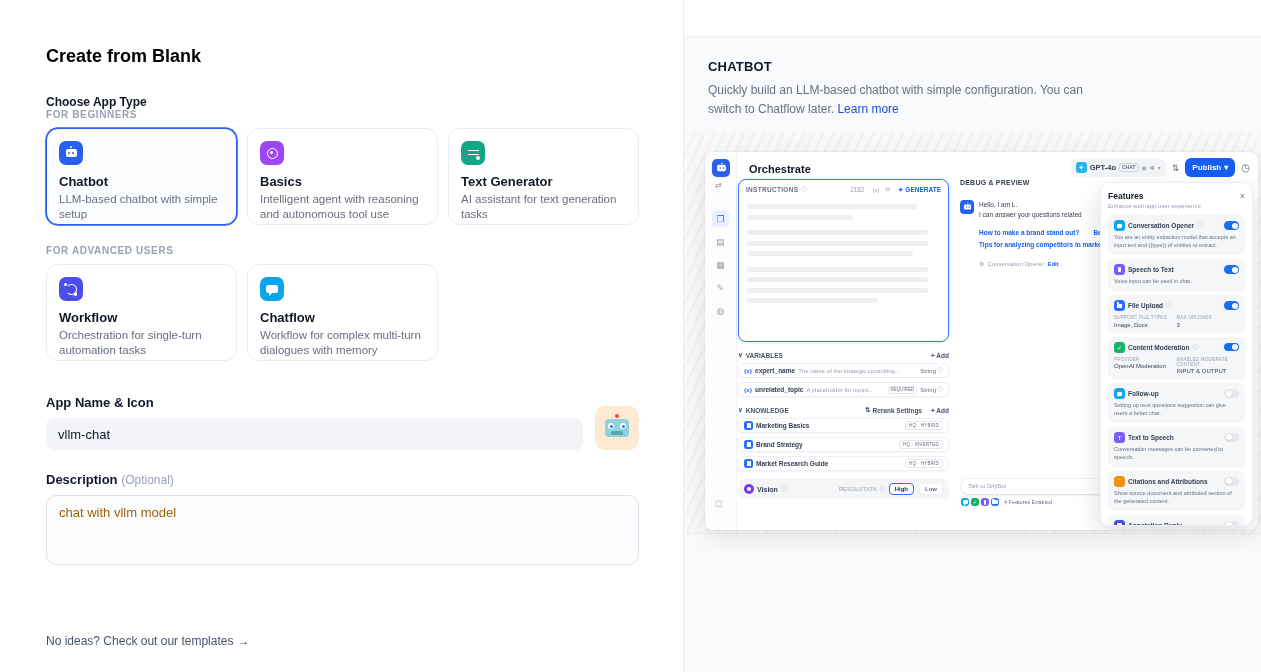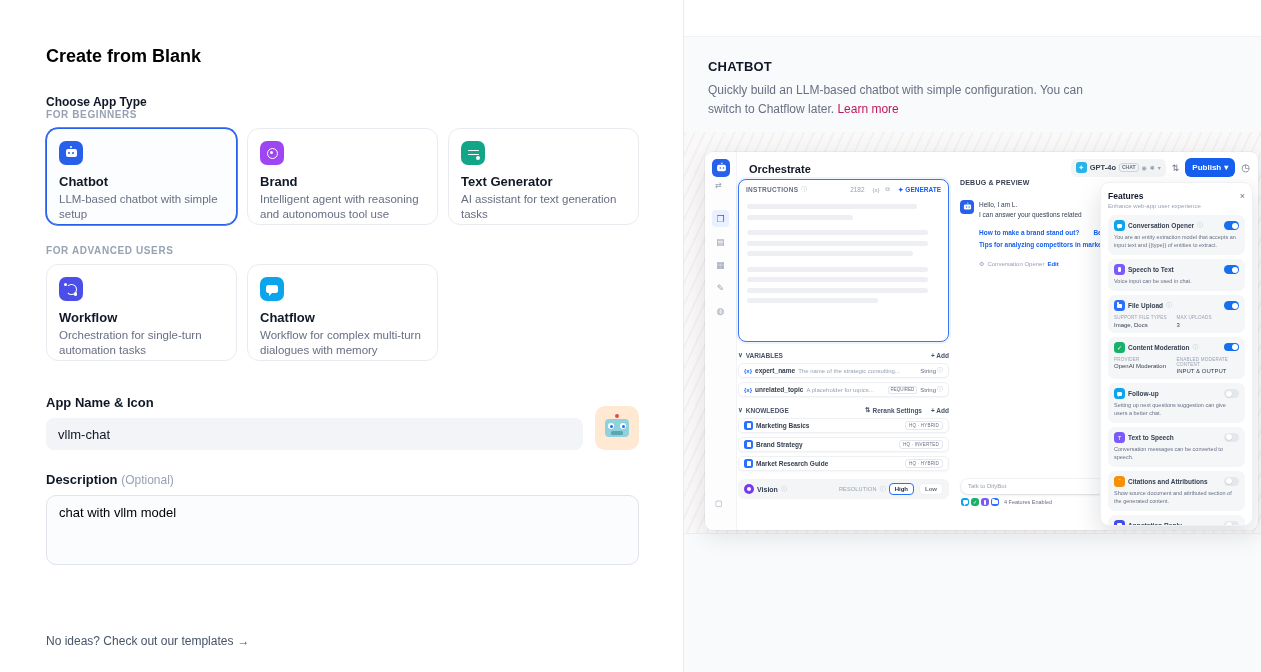--- a/index.html
+++ b/index.html
@@ -54,38 +54,38 @@
     align-items:center; justify-content:center; cursor:pointer; }
   
   .robot-face { width:24px; height:18px; background:#8fd2dd; border-radius:4px; position:relative; }
   .robot-face::before { content:""; position:absolute; top:-5px; left:10px; width:4px; height:4px; border-radius:50%; background:#e5484d; }
   .robot-face .eye { position:absolute; top:4px; width:6px; height:6px; background:#fff; border-radius:50%; }
   .robot-face .eye::after { content:""; position:absolute; top:1.5px; left:1.5px; width:3px; height:3px; border-radius:50%; background:#1f6feb; }
   .robot-face .eye.l { left:3px; } .robot-face .eye.r { right:3px; }
   .robot-face .mouth { position:absolute; bottom:2.5px; left:6px; width:12px; height:3.5px; background:#5aa7b3; border-radius:1.5px; }
 
   .desc-area { width:100%; height:70px; border:1px solid #e0e3e9; background:#fbfcfd; border-radius:10px;
-    padding:9px 12px; font-size:13px; color:#000000; font-family:inherit; resize:none; outline:none; margin-bottom:10px; }
+    padding:9px 12px; font-size:13px; color:#a16207; font-family:inherit; resize:none; outline:none; margin-bottom:10px; }
   .left-footer { margin-top:auto; display:flex; align-items:center; }
   .templates-link { font-size:12px; color:#475467; cursor:pointer; display:flex; align-items:center; gap:4px; }
   .footer-btns { display:flex; gap:12px; }
   .btn-cancel { height:32px; padding:0 16px; border-radius:8px; border:1px solid #d0d5dd; background:#fff;
     font-size:13px; font-weight:600; color:#344054; cursor:pointer; font-family:inherit; }
   .btn-create { height:32px; padding:0 10px; border-radius:8px; border:none; background:#155eef; color:#fff;
     font-size:13px; font-weight:700; cursor:pointer; display:flex; align-items:center; gap:5px; font-family:inherit; }
   .key-badge { width:15px; height:15px; border-radius:4px; background:rgba(255,255,255,.22); font-size:9px;
     display:flex; align-items:center; justify-content:center; font-weight:400; }
 
   
   .right-panel { flex:1; background:#f9fafb; display:flex; flex-direction:column; }
   .right-topstrip { height:37px; background:#fff; border-bottom:1px solid #f0f1f3; }
   .right-info { padding:22px 24px 14px; }
   .right-heading { font-size:13px; font-weight:700; color:#101828; letter-spacing:.2px; margin-bottom:7px; }
   .right-desc { font-size:12px; color:#676f83; line-height:1.55; max-width:395px; }
-  .learn-more { color:#be185d; cursor:pointer; }
+  .learn-more { color:#1d4ed8; cursor:pointer; }
   .stripe-band { height:402px; border-bottom:1px solid #eceef0; padding:20px 0 0 21px; position:relative;
     background:repeating-linear-gradient(115deg, rgba(205,160,160,.10) 0 2px, rgba(0,0,0,0) 2px 9px), #faf9f9; }
 
   
   .mock { position:relative; width:553px; height:378px; background:#fff; border-radius:8px;
     box-shadow:0 6px 24px rgba(16,24,40,.10), 0 0 0 1px rgba(16,24,40,.04); overflow:hidden; font-family:"Liberation Sans",sans-serif; }
   .pv-sidebar { position:absolute; left:0; top:0; bottom:0; width:32px; border-right:1px solid #f2f3f5; background:#fdfdfe; }
   .pv-appicon { position:absolute; left:7px; top:7px; width:18px; height:18px; border-radius:5px; background:#2760eb;
     display:flex; align-items:center; justify-content:center; }
   .pv-appicon .bot { transform:scale(.8); }
@@ -204,21 +204,21 @@
       <div class="type-icon" style="background: rgb(39, 96, 235);">
         <span class="bot" style="--c: #2760eb;"></span>
       </div>
       <div class="type-title">Chatbot</div>
       <div class="type-desc">LLM-based chatbot with simple setup</div>
     </div>
     <div class="type-card">
       <div class="type-icon" style="background: rgb(158, 70, 243);">
         <span class="agent-glyph"></span>
       </div>
-      <div class="type-title">Brand</div>
+      <div class="type-title">Basics</div>
       <div class="type-desc">Intelligent agent with reasoning and autonomous tool use</div>
     </div>
     <div class="type-card">
       <div class="type-icon" style="background: rgb(18, 166, 137);">
         <span class="tg-glyph"></span>
       </div>
       <div class="type-title">Text Generator</div>
       <div class="type-desc">AI assistant for text generation tasks</div>
     </div>
   </div>

